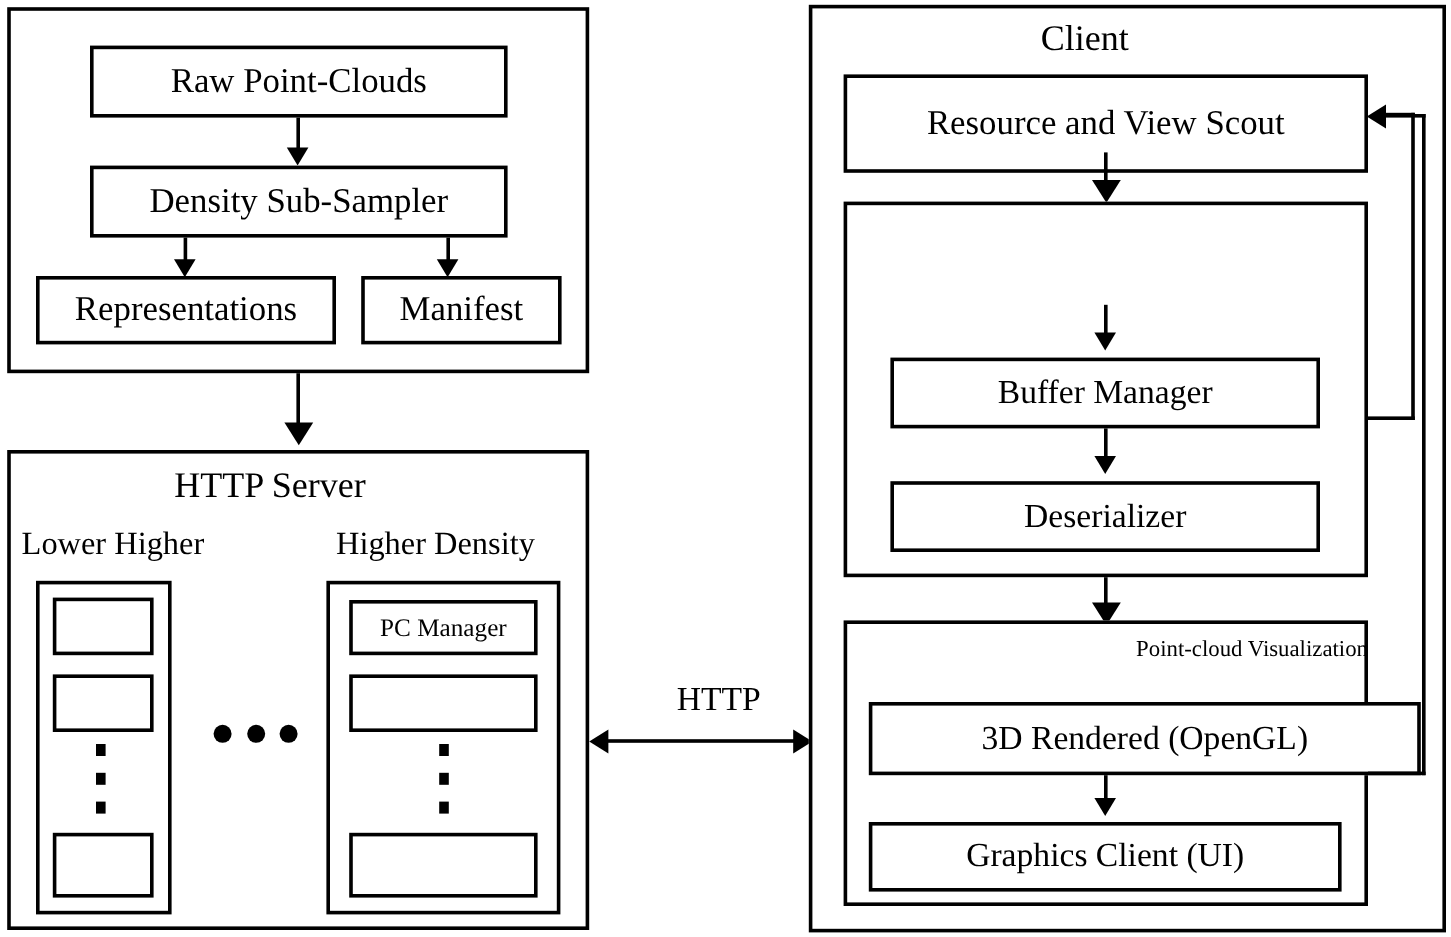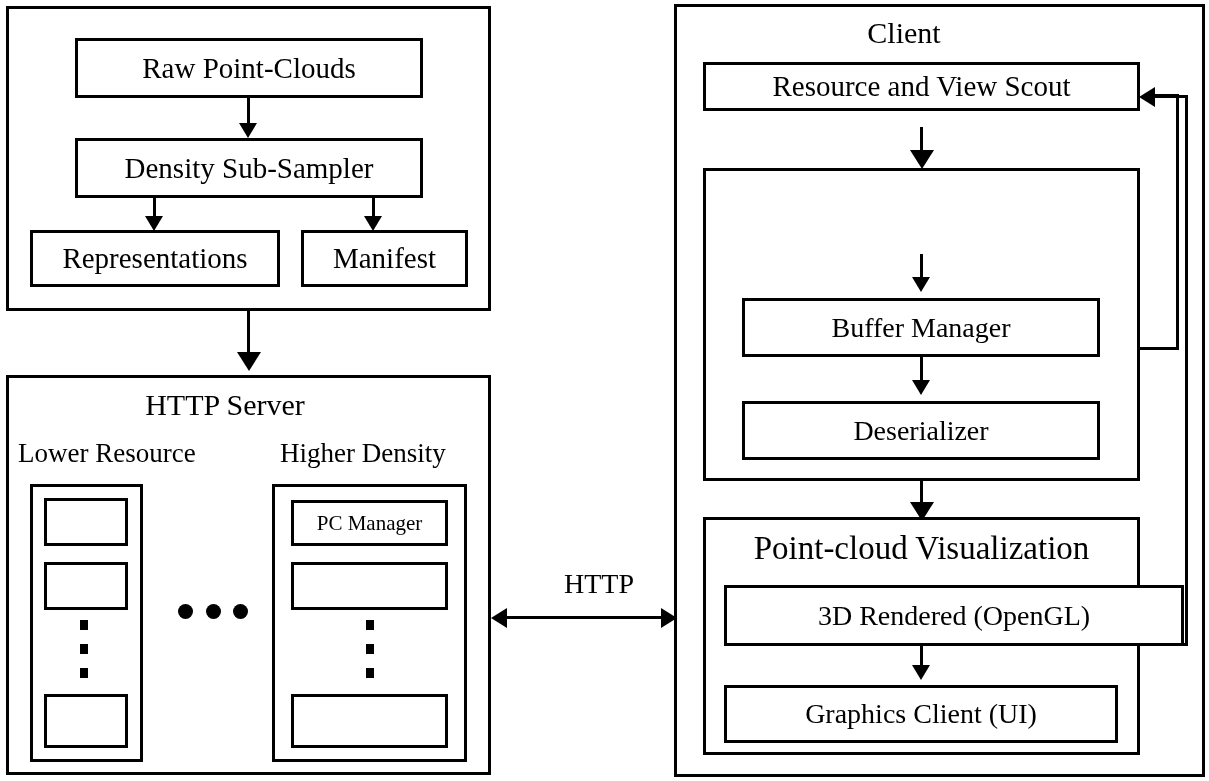--- a/index.html
+++ b/index.html
@@ -168,21 +168,21 @@
     <span>Manifest</span>
   </div>
 
   <div class="vline" style="left:247px; top:311px; height:46px;"></div>
   <div class="arrow-down big" style="left:237px; top:352px;"></div>
 
   <div class="panel" style="left:6px; top:375px; width:485px; height:400px;"></div>
 
   <div class="caption" style="left:6px; top:390px; width:438px; font-size:30px;">HTTP Server</div>
 
-  <div class="caption" style="left:18px; top:440px; width:185px; font-size:27px; text-align:left;">Lower Resource</div>
+  <div class="caption" style="left:18px; top:440px; width:185px; font-size:27px; text-align:left;">Lower Higher</div>
 
   <div class="caption" style="left:280px; top:440px; width:200px; font-size:27px; text-align:left;">Higher Density</div>
 
   <div class="group" style="left:30px; top:484px; width:113px; height:278px;"></div>
   <div class="seg" style="left:44px; top:498px; width:84px; height:48px; font-size:18px;">
     <span></span>
   </div>
   <div class="seg" style="left:44px; top:562px; width:84px; height:48px; font-size:18px;">
     <span></span>
   </div>
@@ -219,21 +219,21 @@
 
   <div class="http-label" style="left:491px; top:568px; width:186px; font-size:28px;margin-left:15px;">HTTP</div>
   <div class="arrow-left" style="left:491px; top:608px;"></div>
   <div class="hline" style="left:503px; top:616px; width:162px;"></div>
   <div class="arrow-right" style="left:661px; top:608px;"></div>
 
   <div class="panel" style="left:674px; top:4px; width:531px; height:773px;"></div>
 
   <div class="caption" style="left:674px; top:18px; width:460px; font-size:30px;">Client</div>
 
-  <div class="node" style="left:703px; top:62px; width:437px; height:49px; font-size:29px;">
+  <div class="node" style="left:703px; top:62px; width:437px; height:82px; font-size:29px;">
     <span>Resource and View Scout</span>
   </div>
 
   <div class="vline" style="left:920px; top:127px; height:30px;"></div>
   <div class="arrow-down big" style="left:910px; top:150px;"></div>
 
   <div class="group" style="left:703px; top:168px; width:437px; height:313px;"></div>
 
 
   <div class="vline" style="left:920px; top:254px; height:29px;"></div>
@@ -248,21 +248,21 @@
 
   <div class="node" style="left:742px; top:401px; width:358px; height:59px; font-size:28px;">
     <span>Deserializer</span>
   </div>
 
   <div class="vline" style="left:920px; top:481px; height:28px;"></div>
   <div class="arrow-down big" style="left:910px; top:502px;"></div>
 
   <div class="group" style="left:703px; top:517px; width:437px; height:238px;"></div>
 
-  <div class="caption" style="left:703px; top:532px; width:437px; font-size:33px;">Point-cloud Visualization</div>
+  <div class="caption" style="left:703px; top:532px; width:437px; font-size:19px;text-align:right;">Point-cloud Visualization</div>
 
   <div class="node" style="left:724px; top:585px; width:460px; height:61px; font-size:28px;">
     <span>3D Rendered (OpenGL)</span>
   </div>
 
   <div class="vline" style="left:920px; top:646px; height:25px;"></div>
   <div class="arrow-down" style="left:912px; top:665px;"></div>
 
   <div class="node" style="left:724px; top:685px; width:394px; height:58px; font-size:28px;">
     <span>Graphics Client (UI)</span>

